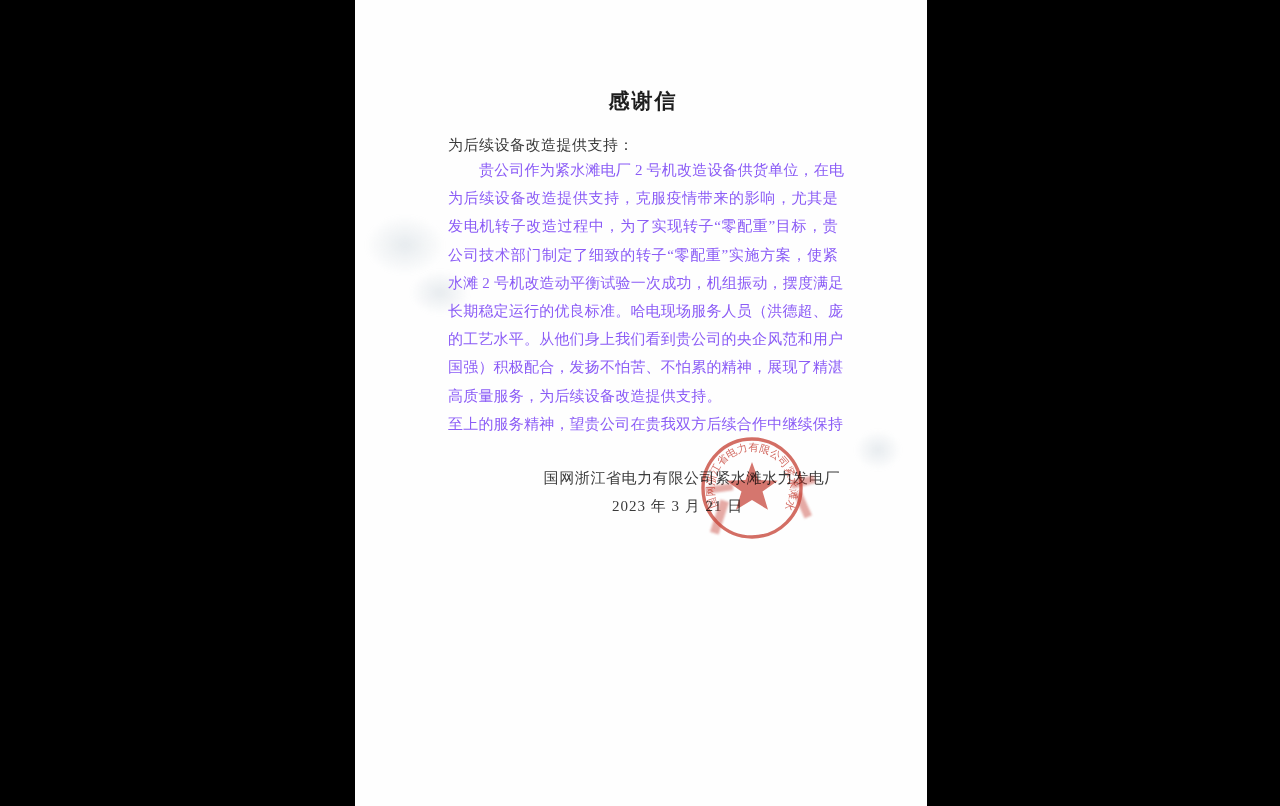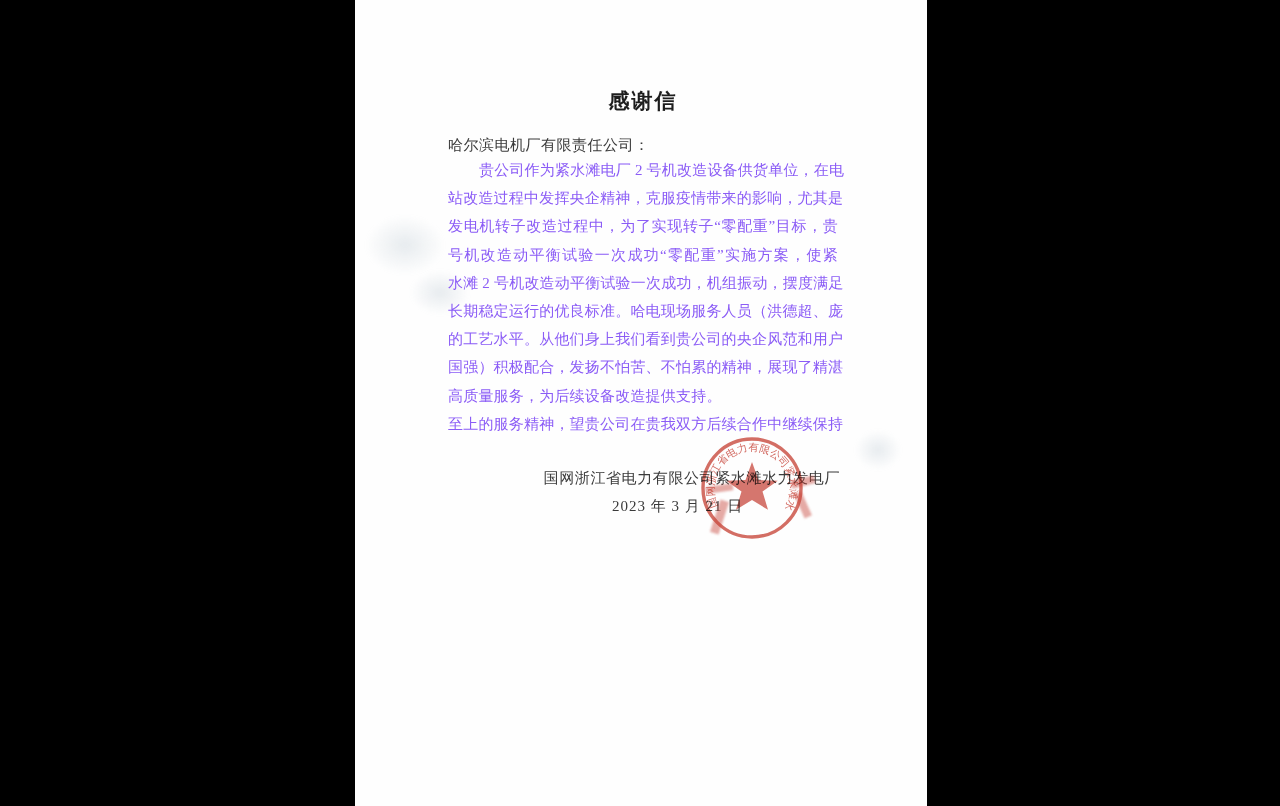--- a/index.html
+++ b/index.html
@@ -97,27 +97,27 @@
 
 <div class="stage">
   <div class="paper">
 
     <div class="smudge s1"></div>
     <div class="smudge s2"></div>
     <div class="smudge s3"></div>
 
     <div class="title">感谢信</div>
 
-    <div class="salutation">哈尔滨电机厂有限责任公司：</div>
+    <div class="salutation">为后续设备改造提供支持：</div>
 
     <div class="bodytext">
       <div class="line first">贵公司作为紧水滩电厂 2 号机改造设备供货单位，在电</div>
-      <div class="line">站改造过程中发挥央企精神，克服疫情带来的影响，尤其是</div>
+      <div class="line">为后续设备改造提供支持，克服疫情带来的影响，尤其是</div>
       <div class="line">发电机转子改造过程中，为了实现转子“零配重”目标，贵</div>
-      <div class="line">号机改造动平衡试验一次成功“零配重”实施方案，使紧</div>
+      <div class="line">公司技术部门制定了细致的转子“零配重”实施方案，使紧</div>
       <div class="line">水滩 2 号机改造动平衡试验一次成功，机组振动，摆度满足</div>
       <div class="line">长期稳定运行的优良标准。哈电现场服务人员（洪德超、庞</div>
       <div class="line">的工艺水平。从他们身上我们看到贵公司的央企风范和用户</div>
       <div class="line">国强）积极配合，发扬不怕苦、不怕累的精神，展现了精湛</div>
       <div class="line last">高质量服务，为后续设备改造提供支持。</div>
       <div class="line">至上的服务精神，望贵公司在贵我双方后续合作中继续保持</div>
     </div>
 
     <div class="signature">国网浙江省电力有限公司紧水滩水力发电厂</div>
 

